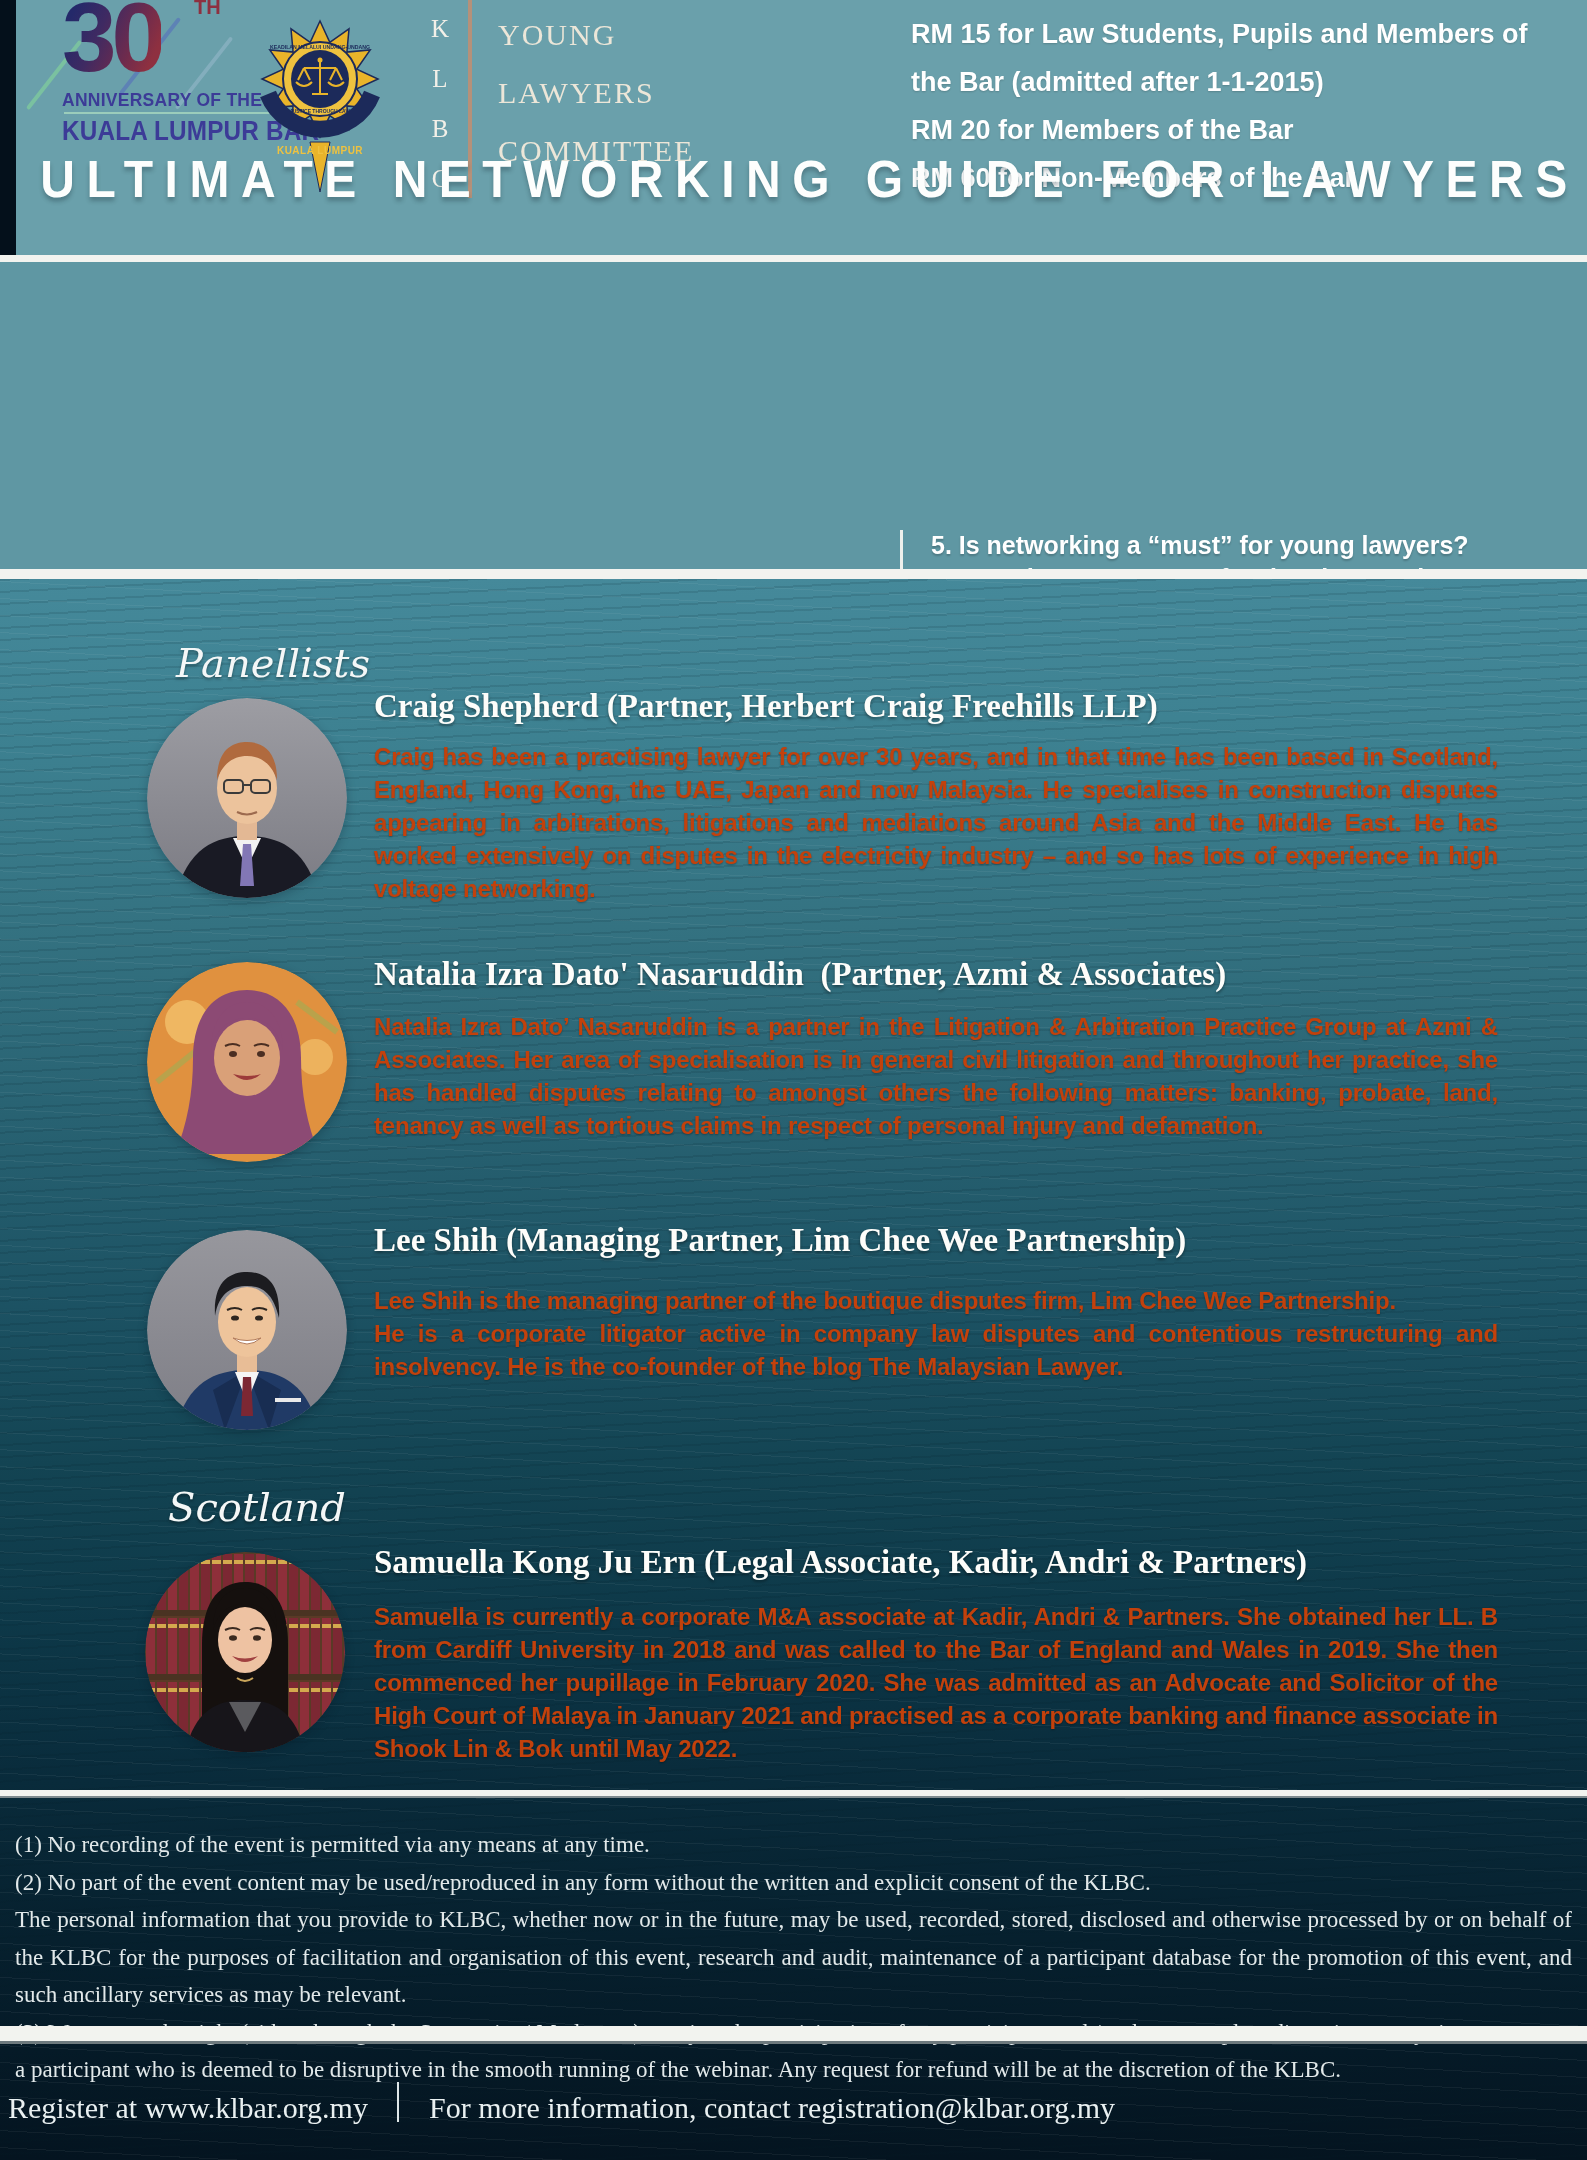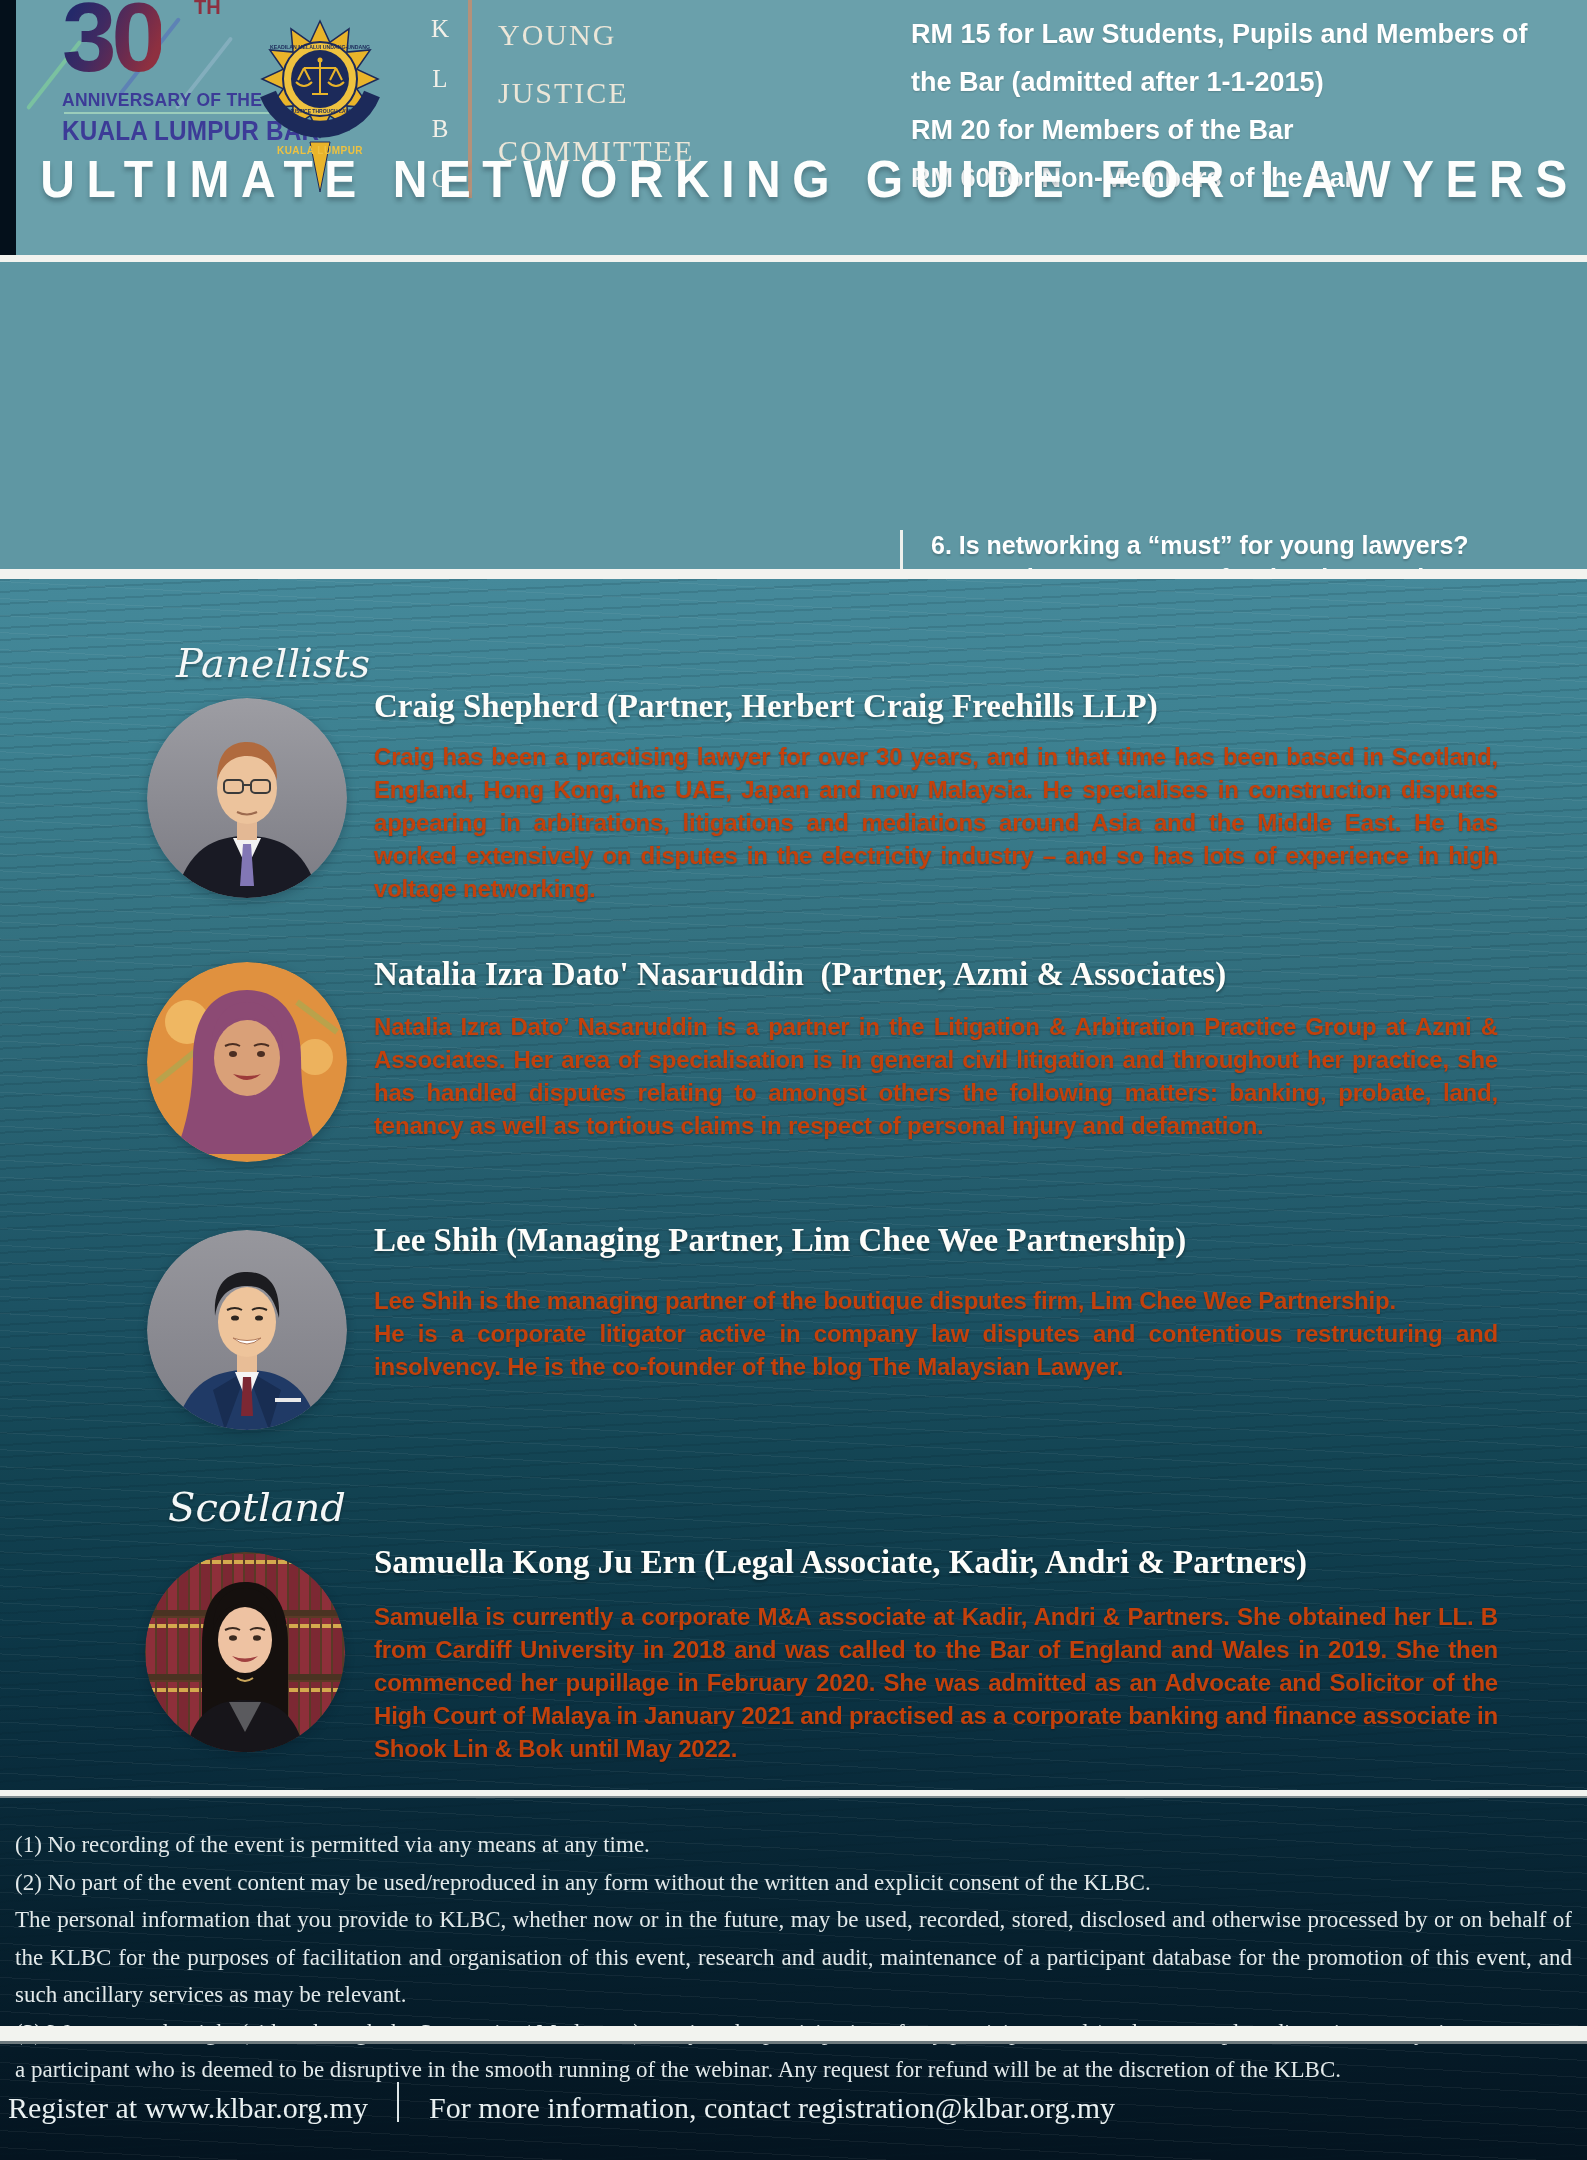--- a/index.html
+++ b/index.html
@@ -129,42 +129,42 @@
     <div class="klbc">
       <div>K</div>
       <div>L</div>
       <div>B</div>
       <div>C</div>
     </div>
     <div class="kl-div"></div>
 
     <div class="committee">
       <div>YOUNG</div>
-      <div>JUSTICE</div>
+      <div>LAWYERS</div>
       <div>COMMITTEE</div>
     </div>
 
     <div class="pricing">
       <div>RM 15 for Law Students, Pupils and Members of the Bar (admitted after 1-1-2015)</div>
       <div>RM 20 for Members of the Bar</div>
       <div>RM 60 for Non-Members of the Bar</div>
     </div>
 
     <div class="title">ULTIMATE NETWORKING GUIDE FOR LAWYERS</div>
   </div>
 
   <div class="sep sep1"></div>
 
   <div class="details">
     <div class="schedule">
       <div>Tuesday  |  20 SEPTEMBER 2022  |  8pm - 9:30pm</div>
       <div>Live Webinar via ZOOM | Registration Required</div>
     </div>
     <div class="agenda">
-      <div>6. Is networking a “must” for young lawyers?</div>
+      <div>5. Is networking a “must” for young lawyers?</div>
       <div>2. How do I grow my professional network?</div>
       <div>3. How to approach legal professionals?</div>
       <div>4. How to approach potential clients?</div>
       <div>5. Breaking the awkward silences and initiating conversations?</div>
       <div>6. The barriers and ways for lawyers to enhance their networking skills</div>
       <div>7. Q&amp;A</div>
     </div>
   </div>
 
   <div class="sep sep2"></div>

